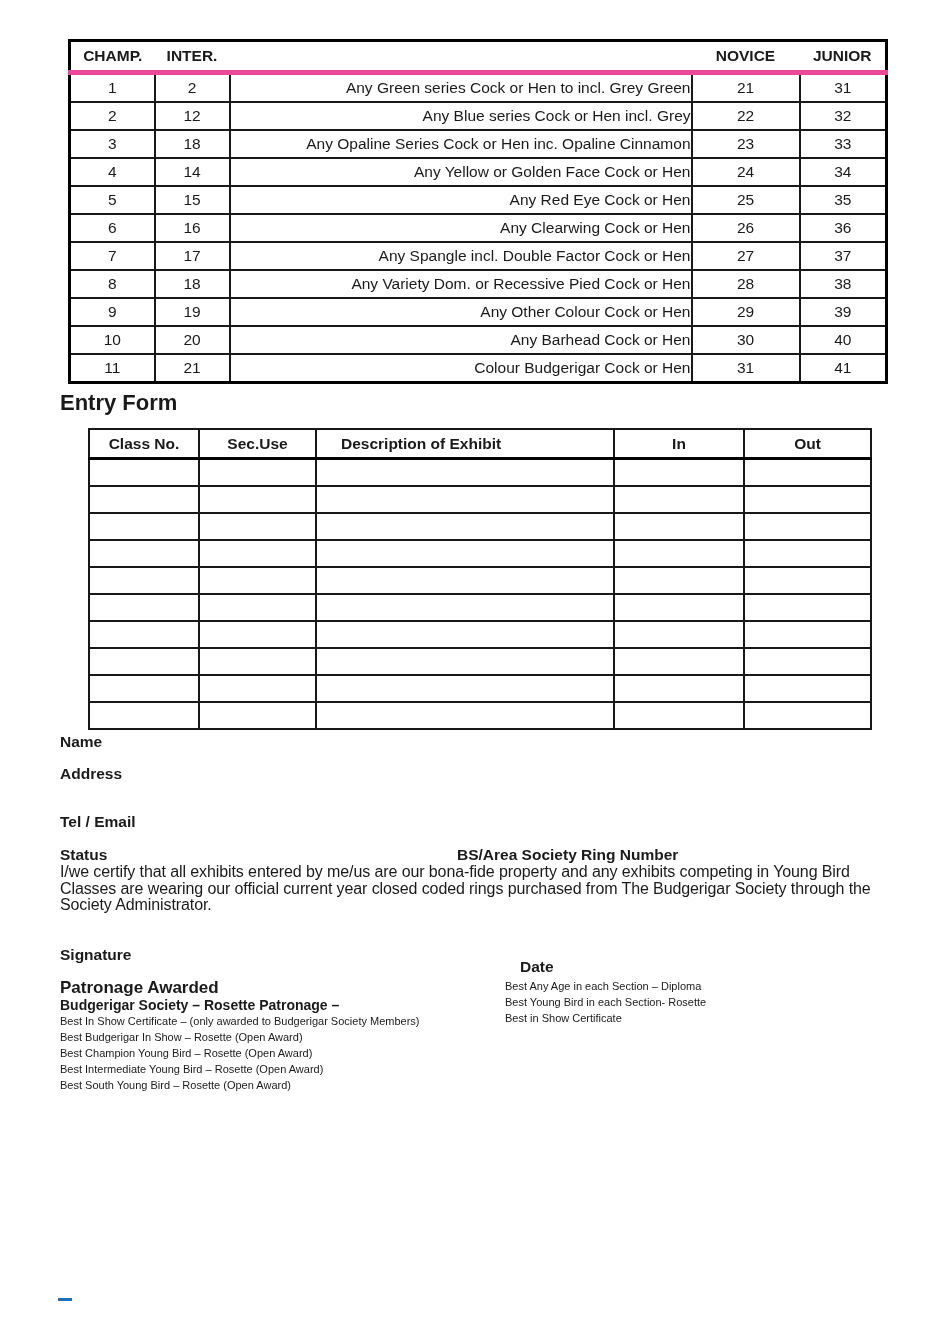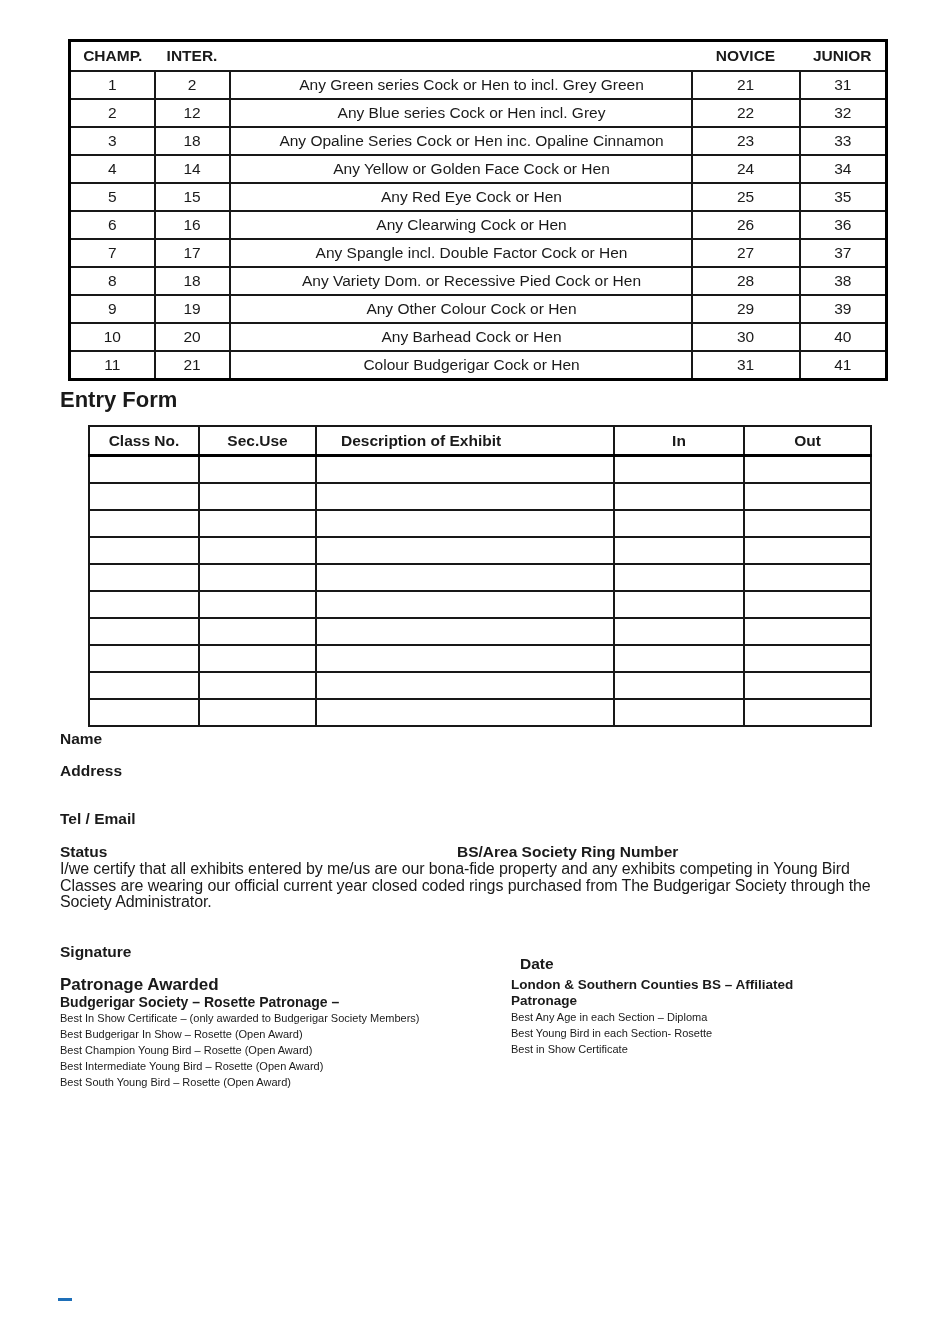--- a/index.html
+++ b/index.html
@@ -32,37 +32,37 @@
   }
   .show-title sup{font-size:14px;}
   
   table{border-collapse:collapse;}
   .class-table{
     margin:15px 0 0 8px;
     width:817px;
     table-layout:fixed;
     border:3px solid #000;
   }
-  .class-table thead tr{border-bottom:2px solid #ec4899;}
+  .class-table thead tr{border-bottom:5px solid #ec4899;}
   .class-table th{
     border:0;
     font-size:15.5px;
     font-weight:bold;
     height:28px;
     text-align:center;
     padding:0;
   }
   .class-table td{
     border:2px solid #181818;
     font-size:15.5px;
     height:26px;
     text-align:center;
     padding:0;
   }
-  .class-table td.desc{text-align:center;padding-left:22px;}
+  .class-table td.desc{text-align:right;padding-left:22px;}
   
   .entry-heading{
     font-size:22px;
     font-weight:bold;
     margin:6px 0 12px 0;
     line-height:26px;
   }
   .entry-table{
     margin:5px 0 0 28px;
     width:782px;
@@ -102,21 +102,21 @@
     font-size:16px;
     line-height:16.5px;
     margin:0;
     width:845px;
     letter-spacing:-0.1px;
   }
   
   .sig-row{position:relative;margin-top:32px;height:19px;}
   .sig-row .date{position:absolute;left:460px;top:12px;}
   
-  .patronage{display:flex;margin-top:13px;gap:6px;}
+  .patronage{display:flex;margin-top:13px;}
   .pat-left{width:445px;}
   .pat-left .pat-heading{font-size:17px;font-weight:bold;line-height:19px;margin:0;}
   .pat-left .pat-subheading{font-size:14px;font-weight:bold;line-height:16px;margin:0;}
   .pat-list{margin:0;padding:0;list-style:none;font-size:11px;line-height:16px;}
   .pat-left .pat-list{width:385px;}
   .pat-right{width:340px;}
   .pat-right .pat-heading{font-size:13.5px;font-weight:bold;line-height:16px;margin:2px 0 0 0;}
   .footer-mark{
     position:absolute;left:58px;bottom:42px;
     width:14px;height:3px;background:#1e6fb8;
@@ -341,21 +341,20 @@
       <div class="pat-subheading">Budgerigar Society – Rosette Patronage –</div>
       <ul class="pat-list" id="pat-left-list">
           <li>Best In Show Certificate – (only awarded to Budgerigar Society Members)</li>
           <li>Best Budgerigar In Show – Rosette (Open Award)</li>
           <li>Best Champion Young Bird – Rosette (Open Award)</li>
           <li>Best Intermediate Young Bird – Rosette (Open Award)</li>
           <li>Best South Young Bird – Rosette (Open Award)</li>
         </ul>
     </div>
     <div class="pat-right">
-      <div class="pat-heading">London &amp; Southern Counties BS – Affiliated Patronage</div>
       <ul class="pat-list" id="pat-right-list">
           <li>Best Any Age in each Section – Diploma</li>
           <li>Best Young Bird in each Section- Rosette</li>
           <li>Best in Show Certificate</li>
         </ul>
     </div>
   </div>
 
   <div class="footer-mark"></div>
 

